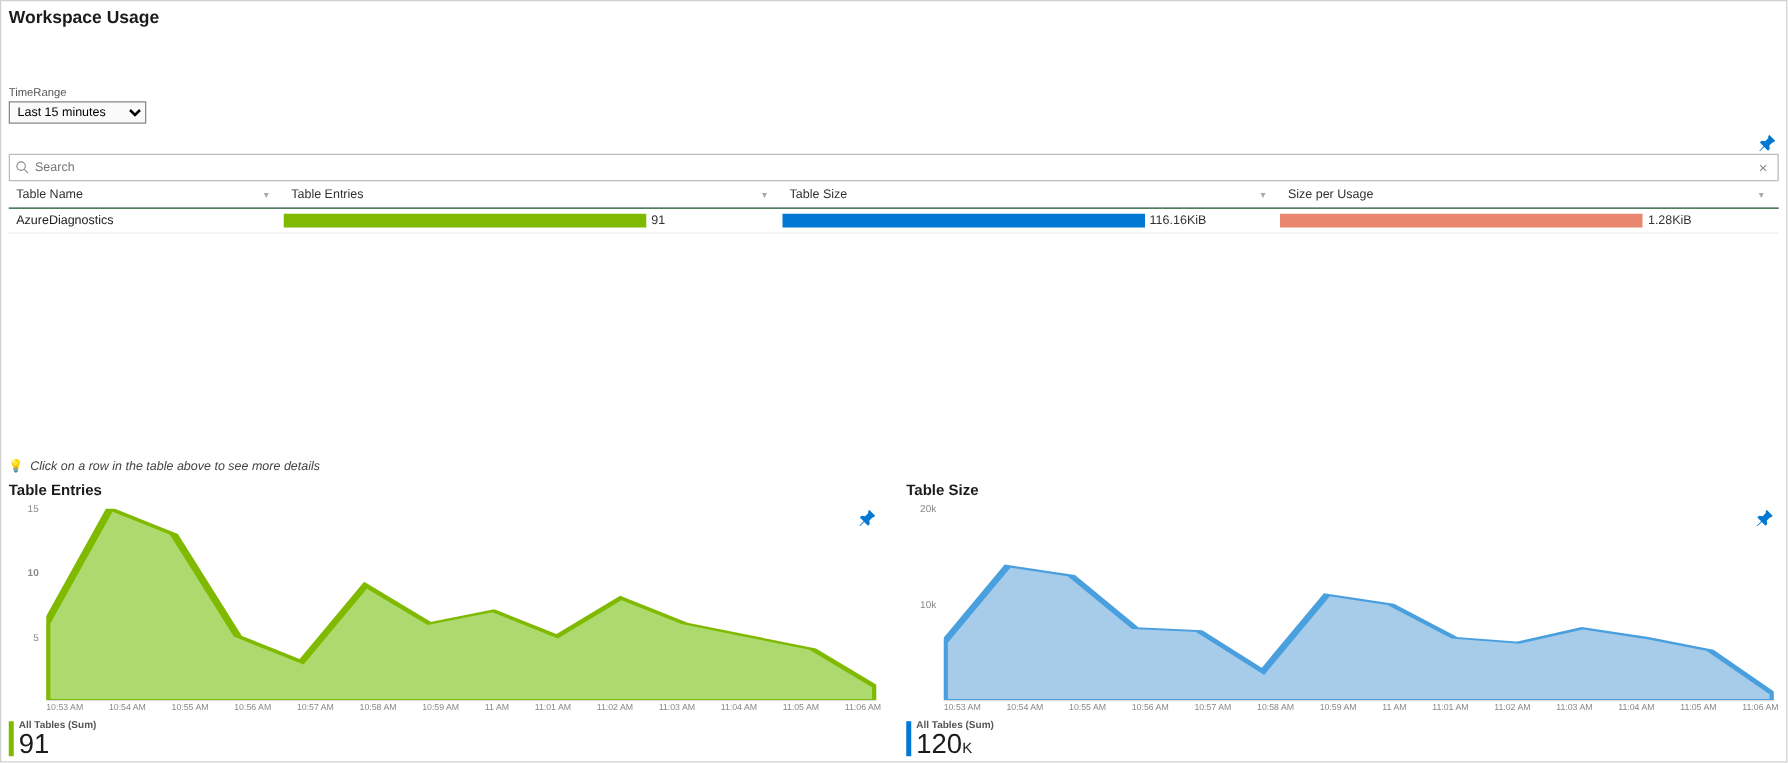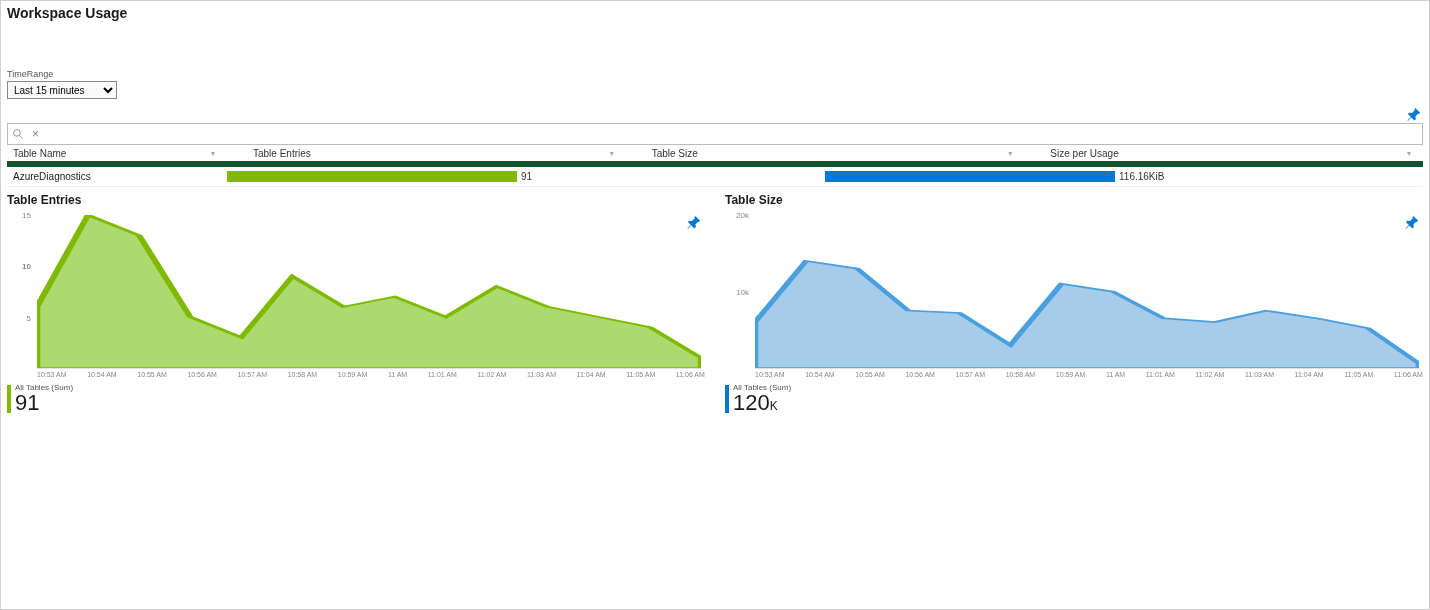--- a/index.html
+++ b/index.html
@@ -26,22 +26,22 @@
   .search-wrap {
     border: 1px solid #bbb; display:flex; align-items:center;
     padding: 2px 4px; height: 22px; margin: 2px 0 0 0;
   }
   .search-wrap svg { width:12px; height:12px; color:#888; margin-right:4px; }
   .search-wrap input {
     border:none; outline:none; flex:1; font-size:10px; background:transparent;
   }
   .search-close { color:#888; cursor:pointer; font-size:12px; padding:0 4px; }
   .grid-header {
-    display:flex; border-bottom:6px solid #14532d; height:22px; align-items:center;
-    font-size:10px; color:#333;gap:20px;
+    display:flex; border-bottom:1px solid #14532d; height:22px; align-items:center;
+    font-size:10px; color:#333;
   }
   .grid-header .col { padding: 0 6px; display:flex; align-items:center; justify-content:space-between; }
   .grid-header .sort-caret { color:#aaa; font-size:8px; margin-right:6px; }
   .grid-row {
     display:flex; height:20px; align-items:center; font-size:10px;
     border-bottom:1px solid #eee;
   }
   .col-name { width: 220px; flex:0 0 220px; padding:0 6px; }
   .col-bar { flex:1; display:flex; align-items:center; padding:0 5px 0 0; }
   .bar-track { flex:0 0 290px; height:11px; position:relative; }
@@ -71,21 +71,21 @@
   .plot-area {
     position:absolute; left:30px; right:4px; top:0; bottom:16px;
     border-bottom:1px solid #e0e0e0;
   }
   svg.area { position:absolute; inset:0; width:100%; height:100%; }
   .area-green { fill:#a4d65e; fill-opacity:0.9; stroke:#7fba00; stroke-width:1; }
   .area-blue  { fill:#9cc7e8; fill-opacity:0.9; stroke:#4aa0df; stroke-width:1; }
   .kpi-row { display:flex; align-items:center; height:32px; margin-top:-2px; }
   .kpi-bar-g { width:4px; height:28px; background:#7fba00; margin-right:4px; }
   .kpi-bar-b { width:4px; height:28px; background:#0078d4; margin-right:4px; }
-  .kpi-label { font-size:8px; color:#555; line-height:1; }
+  .kpi-label { font-size:8px; color:#555; line-height:1;font-weight:bold; }
   .kpi-value { font-size:22px; font-weight:400; line-height:1; }
   .kpi-suffix { font-size:12px; vertical-align:baseline; }
 </style>
 </head>
 <body>
 
 <div class="container">
   <div class="page-title">Workspace Usage</div>
 
   <div class="param-label">TimeRange</div>
@@ -97,20 +97,21 @@
     <svg class="pin-icon" viewBox="0 0 16 16">
       <path fill="currentColor" d="M9.5 1l5.5 5.5-1.5 1.5-.8-.3-3 3 .3 3.3L8.5 15.5 5 12 1 16l-.5-.5 4-4L1 8l1.5-1.5 3.3.3 3-3-.3-.8z"></path>
     </svg>
   </div>
 
   <div class="search-wrap">
     <svg viewBox="0 0 16 16">
       <circle cx="6.5" cy="6.5" r="4.5" fill="none" stroke="currentColor" stroke-width="1.2"></circle>
       <line x1="10" y1="10" x2="14" y2="14" stroke="currentColor" stroke-width="1.2"></line>
     </svg>
+    <input type="text" placeholder="Search" style="">
     <span class="search-close">×</span>
   </div>
 
   <div class="grid-header">
     <div class="col col-name">
       <span>Table Name</span>
         <span class="sort-caret">▾</span>
     </div>
     <div class="col col-bar">
       <span>Table Entries</span>
@@ -133,22 +134,32 @@
           <div class="bar-fill bar-green"></div>
         </div>
       <span class="bar-label">91</span>
     </div>
     <div class="col-bar">
       <div class="bar-track">
           <div class="bar-fill bar-blue"></div>
         </div>
       <span class="bar-label">116.16KiB</span>
     </div>
-  </div>
-
+    <div class="col-bar">
+      <div class="bar-track">
+          <div class="bar-fill bar-red"></div>
+        </div>
+      <span class="bar-label">1.28KiB</span>
+    </div>
+  </div>
+
+  <div class="tip-row">
+    <span class="bulb">💡</span>
+    <em>Click on a row in the table above to see more details</em>
+  </div>
 </div>
 
 <div class="charts">
 
   <div class="chart-card">
     <div class="chart-title">Table Entries</div>
     <svg class="pin-icon" viewBox="0 0 16 16">
       <path fill="#0078d4" d="M9.5 1l5.5 5.5-1.5 1.5-.8-.3-3 3 .3 3.3L8.5 15.5 5 12 1 16l-.5-.5 4-4L1 8l1.5-1.5 3.3.3 3-3-.3-.8z"></path>
     </svg>
     <div class="plot-box">

